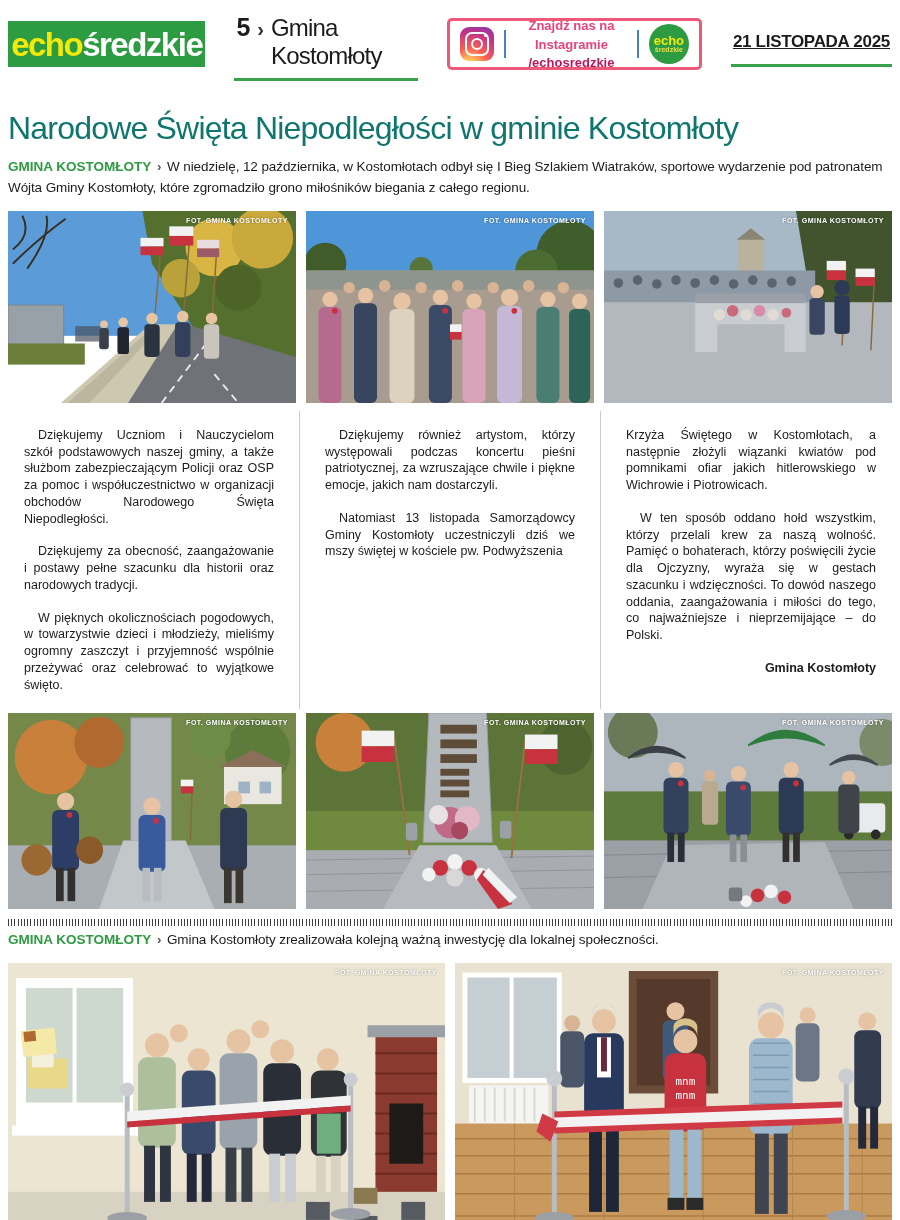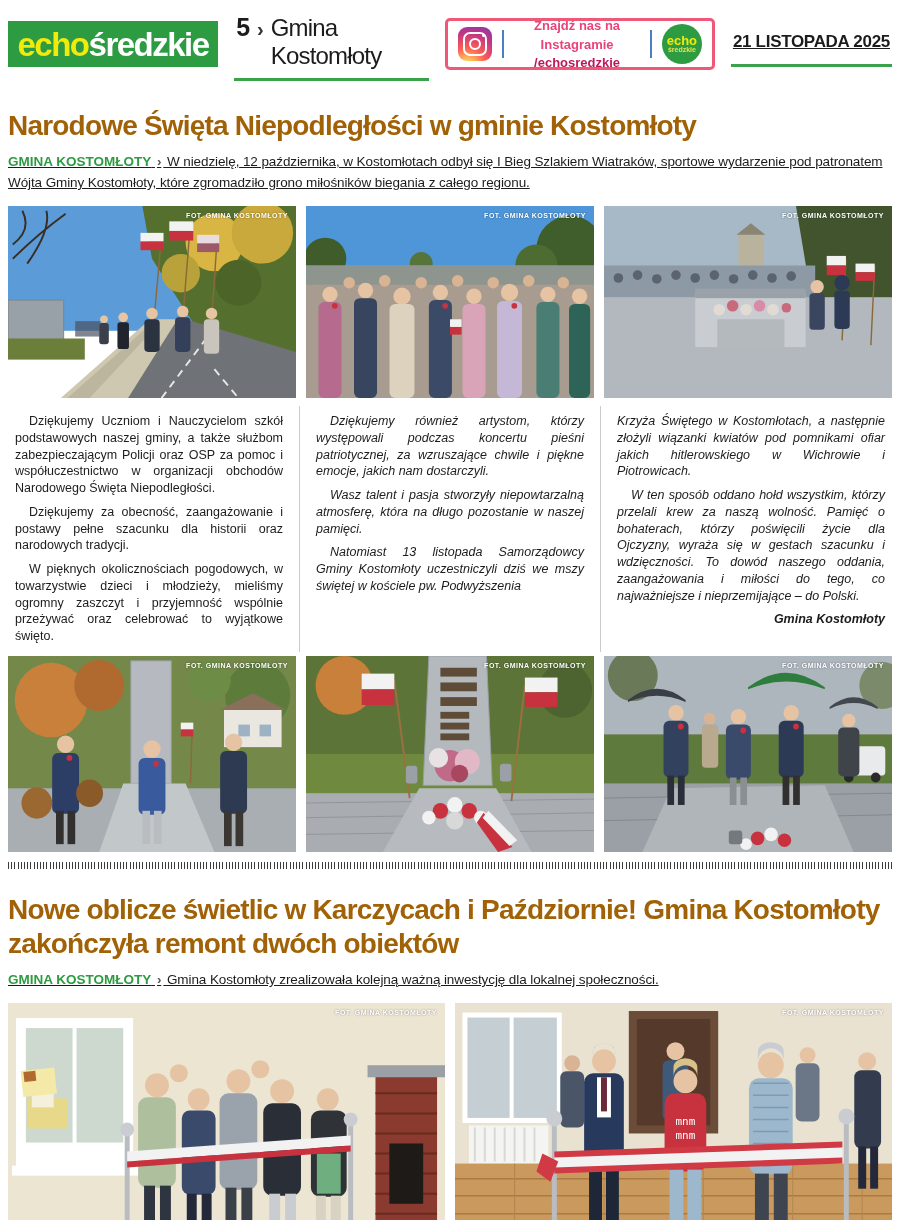--- a/index.html
+++ b/index.html
@@ -1,20 +1,20 @@
 <!DOCTYPE html>
 <html><head>
 <meta charset="utf-8">
 <style>
   html,body{margin:0;padding:0;background:#ffffff;}
   body{width:900px;font-family:"Liberation Sans",sans-serif;color:#1c1c1c;}
   .page{width:884px;padding:0 8px;position:relative;}
 
   
-  .masthead{display:flex;align-items:center;gap:16px;padding:7px 0 4px 0;}
+  .masthead{display:flex;align-items:center;gap:29px;padding:7px 0 4px 0;}
   .logo-box{background:#2d9b41;width:242px;height:46px;display:flex;align-items:center;justify-content:center;
     font-weight:700;font-size:33px;letter-spacing:-1.5px;line-height:1;}
   .logo-box .y{color:#f2ea0a;}
   .logo-box .w{color:#ffffff;}
   .page-nav{display:flex;align-items:baseline;gap:7px;border-bottom:3px solid #3aa24d;padding:6px 4px 8px 2px;}
   .page-nav .num{font-size:25px;font-weight:800;}
   .page-nav .chev{font-size:20px;font-weight:700;color:#333;}
   .page-nav .sec{font-size:24px;font-weight:500;letter-spacing:-0.8px;}
   .ig-badge{display:flex;align-items:center;gap:10px;border:3px solid #ef5878;border-radius:5px;
     padding:4px 10px;height:38px;background:#fff;}
@@ -28,42 +28,42 @@
   .ig-text .l1{color:#e8437a;font-size:13px;}
   .ig-text .l2{color:#be185d;font-size:13px;}
   .badge-logo{width:40px;height:40px;border-radius:50%;background:#2d9b41;display:flex;flex-direction:column;
     align-items:center;justify-content:center;line-height:0.9;flex:0 0 auto;}
   .badge-logo .e{color:#f2ea0a;font-weight:800;font-size:13px;}
   .badge-logo .s{color:#e8e24a;font-weight:700;font-size:7px;}
   .date-box{margin-left:auto;border-bottom:3px solid #3aa24d;padding:10px 2px 12px 2px;
     font-size:17px;font-weight:800;letter-spacing:-0.3px;white-space:nowrap;text-decoration:underline;}
 
   
-  h1{font-size:28px;font-weight:700;letter-spacing:-0.8px;line-height:1.22;margin:24px 0 9px 0;color:#a16207;}
-  .lead{font-size:13.5px;font-weight:500;line-height:1.55;margin:0 0 12px 0;letter-spacing:-0.1px;text-decoration:underline;}
+  h1{font-size:32px;font-weight:400;letter-spacing:-0.8px;line-height:1.22;margin:24px 0 9px 0;color:#0f766e;}
+  .lead{font-size:13.5px;font-weight:500;line-height:1.55;margin:0 0 12px 0;letter-spacing:-0.1px;}
   .lead .tag{color:#2d9b41;font-weight:800;letter-spacing:0;}
   .lead .chev{color:#555;font-weight:700;padding:0 2px;}
 
   
   .photo-row{display:flex;gap:10px;margin:0 0 8px 0;}
   .photo{position:relative;overflow:hidden;flex:1 1 0;}
   .photo svg{display:block;width:100%;height:100%;}
   .ph-192{height:192px;}
   .ph-196{height:196px;}
   .ph-276{height:276px;}
   .credit{position:absolute;top:6px;right:8px;color:#fff;font-size:7px;font-weight:700;
     letter-spacing:0.5px;text-shadow:0 0 2px rgba(0,0,0,0.45);}
 
   
   .cols{display:flex;margin:6px 0 4px 0;}
   .col{flex:1 1 0;font-size:12.5px;line-height:1.34;text-align:justify;padding:0 9px;}
   .col:first-child{padding-left:0;}
   .col:last-child{padding-right:0;}
-  .col + .col{border-left:1px solid #cccccc;font-style:italic;}
-  .col p{margin:7px;}
+  .col + .col{border-left:1px solid #cccccc;}
+  .col p{margin:16px;}
   .col p.ind{text-indent:14px;}
   .sig{font-weight:800;text-align:right;margin-top:5px;}
 
   
   .stripes{height:7px;background:repeating-linear-gradient(90deg,#3c3c3c 0 1px,#ffffff 1px 3.2px);margin:10px 0 4px 0;}
 </style>
 </head>
 <body>
 
 <div class="page">
@@ -234,21 +234,20 @@
   </div>
 
   <div class="cols">
     <div class="col">
       <p class="ind">Dziękujemy Uczniom i Nauczycielom szkół podstawowych naszej gminy, a także służbom zabezpieczającym Policji oraz OSP za pomoc i współuczestnictwo w organizacji obchodów Narodowego Święta Niepodległości.</p>
       <p class="ind">Dziękujemy za obecność, zaangażowanie i postawy pełne szacunku dla historii oraz narodowych tradycji.</p>
       <p class="ind">W pięknych okolicznościach pogodowych, w towarzystwie dzieci i młodzieży, mieliśmy ogromny zaszczyt i przyjemność wspólnie przeżywać oraz celebrować to wyjątkowe święto.</p>
     </div>
     <div class="col">
       <p class="ind">Dziękujemy również artystom, którzy występowali podczas koncertu pieśni patriotycznej, za wzruszające chwile i piękne emocje, jakich nam dostarczyli.</p>
-      <p class="ind">Wasz talent i pasja stworzyły niepowtarzalną atmosferę, która na długo pozostanie w naszej pamięci.</p>
       <p class="ind">Natomiast 13 listopada Samorządowcy Gminy Kostomłoty uczestniczyli dziś we mszy świętej w kościele pw. Podwyższenia</p>
     </div>
     <div class="col">
       <p>Krzyża Świętego w Kostomłotach, a następnie złożyli wiązanki kwiatów pod pomnikami ofiar jakich hitlerowskiego w Wichrowie i Piotrowicach.</p>
       <p class="ind">W ten sposób oddano hołd wszystkim, którzy przelali krew za naszą wolność. Pamięć o bohaterach, którzy poświęcili życie dla Ojczyzny, wyraża się w gestach szacunku i wdzięczności. To dowód naszego oddania, zaangażowania i miłości do tego, co najważniejsze i nieprzemijające – do Polski.</p>
       <p class="sig">Gmina Kostomłoty</p>
     </div>
   </div>
 
   <div class="photo-row">
@@ -381,21 +380,20 @@
             <circle cx="148" cy="192" r="6" fill="#f2f2f2"></circle>
           <rect x="130" y="178" width="14" height="14" rx="3" fill="#74797e"></rect>
         </g>
       </svg>
       <span class="credit">FOT.  GMINA KOSTOMŁOTY</span>
     </div>
   </div>
 
   <div class="stripes"></div>
 
-  <h1>Nowe oblicze świetlic w Karczycach i Paździornie!  Gmina Kostomłoty zakończyła remont dwóch obiektów</h1>
   <p class="lead">
     <span class="tag">GMINA KOSTOMŁOTY</span>
     <span class="chev">›</span>
     <span>Gmina Kostomłoty zrealizowała kolejną ważną inwestycję dla lokalnej społeczności.</span>
   </p>
 
   <div class="photo-row">
     <div class="photo ph-276">
       <svg viewBox="0 0 440 275" preserveAspectRatio="none">
         <rect x="0" y="0" width="440" height="275" fill="#ece5d2"></rect>

